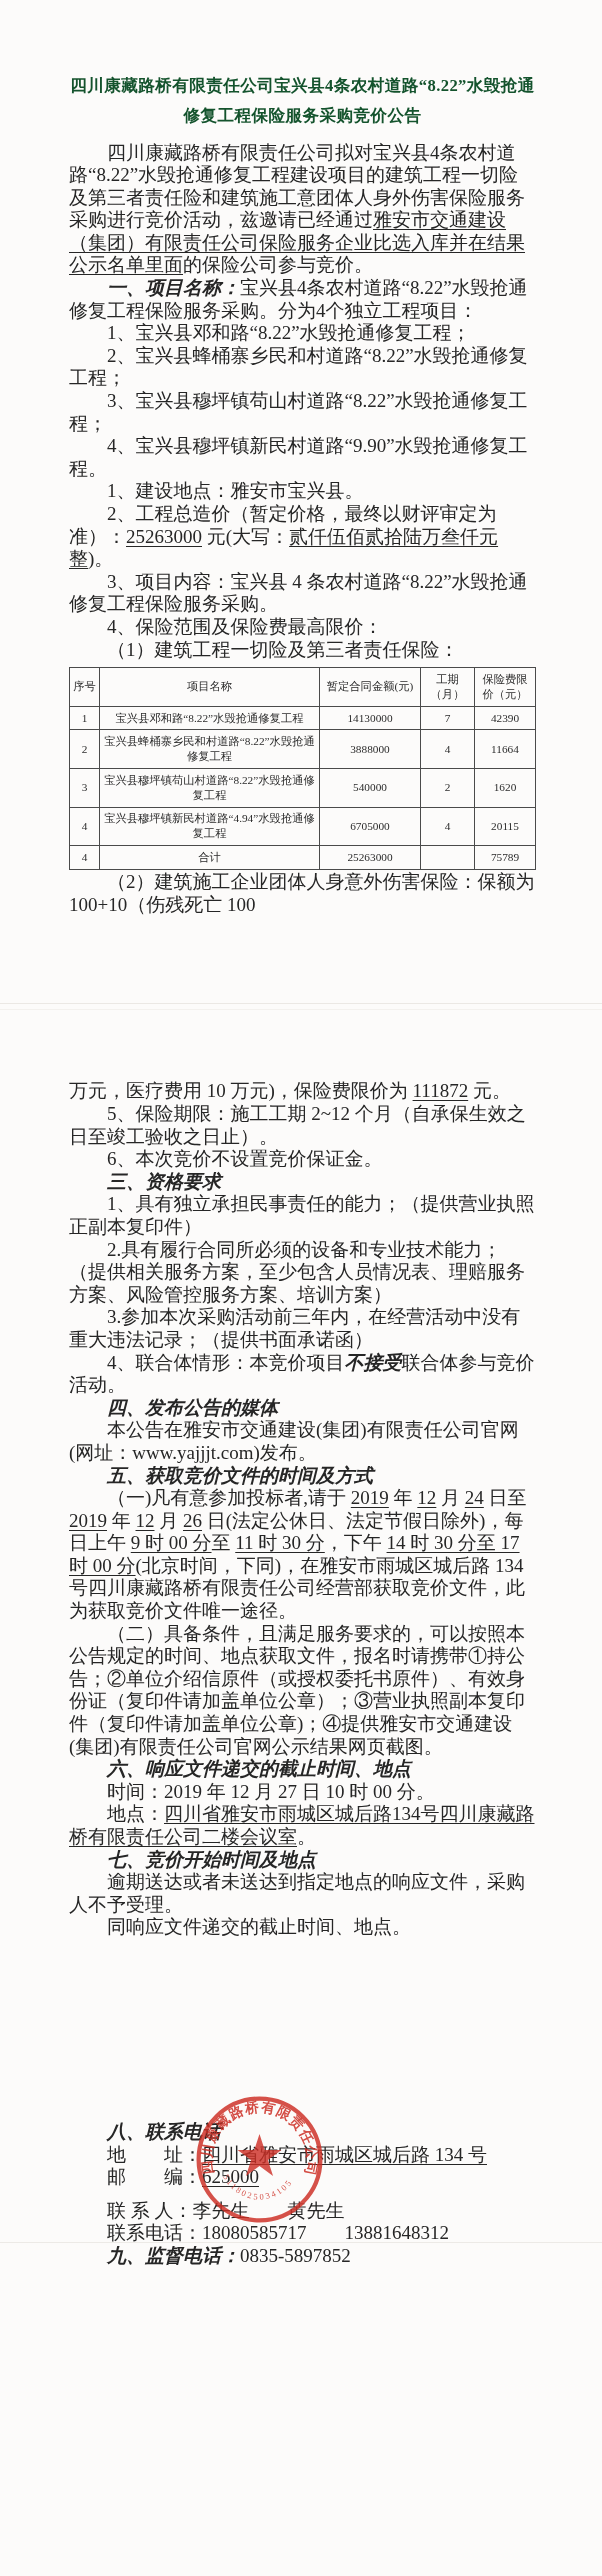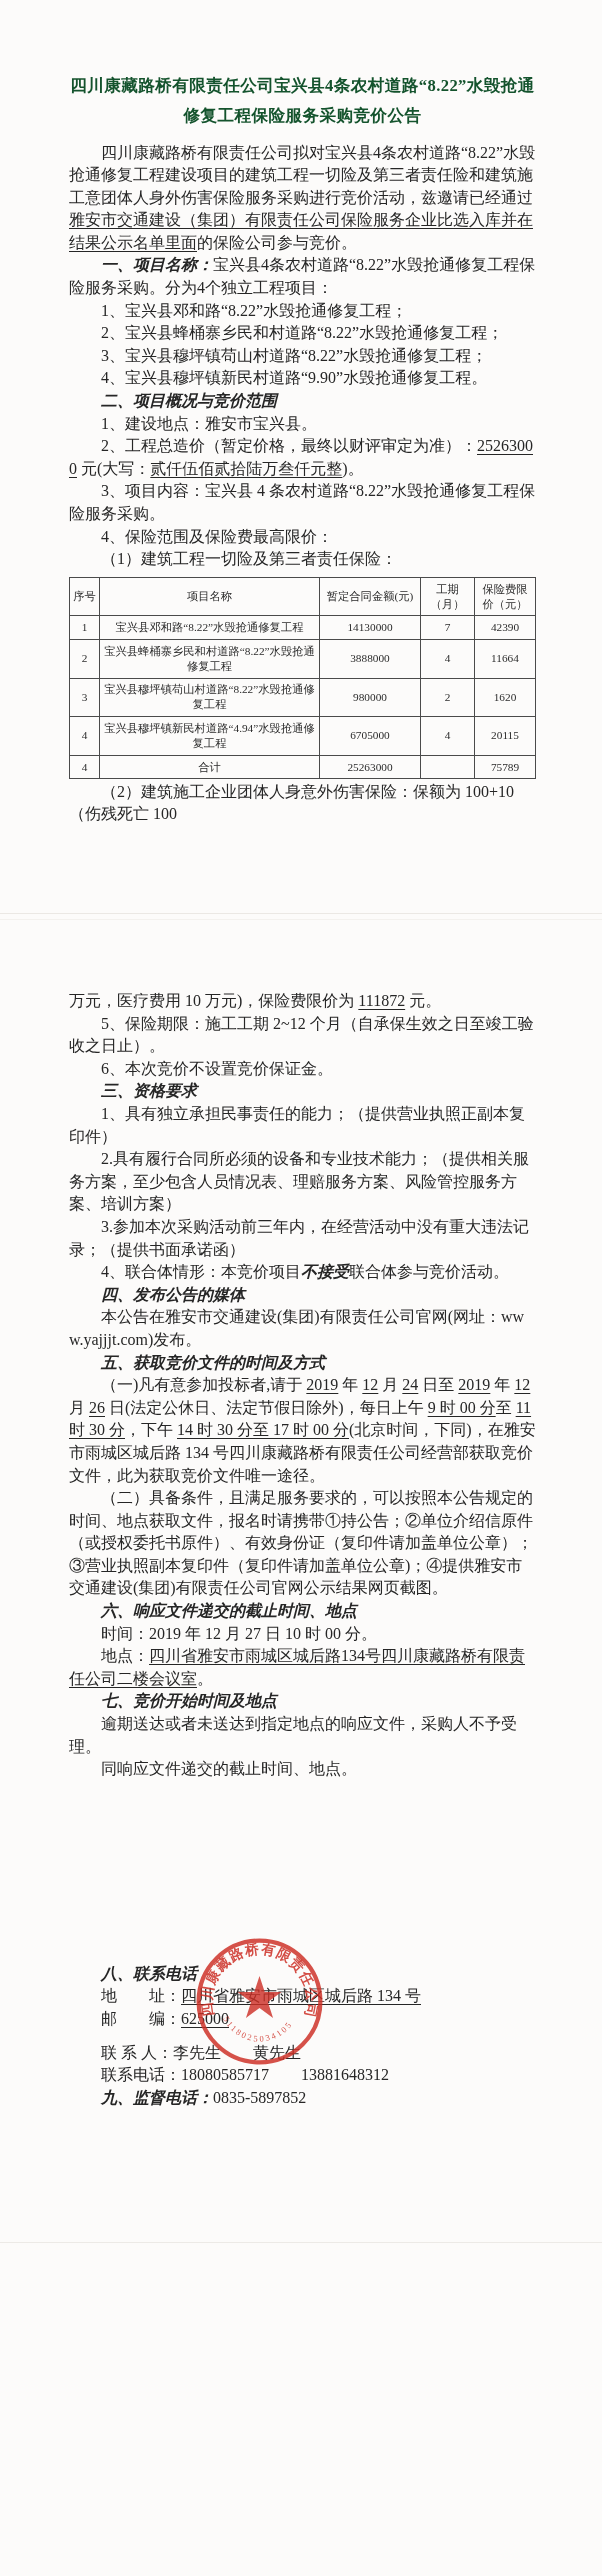--- a/index.html
+++ b/index.html
@@ -8,21 +8,21 @@
     background:#fcfbfa;
     font-family:"Liberation Serif","DejaVu Serif",serif;
     color:#262626;
   }
   .scan-page-edge{position:absolute;left:0;width:602px;border-top:0.8px solid #eceae6;}
   .doc{position:absolute;left:69px;top:71px;width:467px;}
   .title{
     font-size:16.6px;font-weight:bold;text-align:center;
     line-height:30px;margin:0 0 10.5px 0;color:#14532d;letter-spacing:0.4px;
   }
-  .para{font-size:16px;line-height:22.6px;margin:0;text-indent:2em;word-break:break-all;}
+  .para{font-size:19px;line-height:22.6px;margin:0;text-indent:2em;word-break:break-all;}
   .para.noindent{text-indent:0;}
   .u{text-decoration:underline;text-underline-offset:3px;text-decoration-thickness:0.8px;}
   .b{font-weight:bold;font-style:italic;}
   table{width:100%;border-collapse:collapse;margin:6px 0 1.5px 0;table-layout:fixed;}
   th,td{
     border:0.8px solid #4a4a4a;font-size:11.3px;line-height:15px;
     padding:3.8px 2.3px;text-align:center;font-weight:normal;vertical-align:middle;
     word-break:break-all;color:#2b2b2b;
   }
   .page-gap{height:164px;position:relative;}
@@ -39,21 +39,20 @@
 
   <h1 class="title">四川康藏路桥有限责任公司宝兴县4条农村道路“8.22”水毁抢通修复工程保险服务采购竞价公告</h1>
 
   <div>
       <p class="para"><span>四川康藏路桥有限责任公司拟对宝兴县4条农村道路“8.22”水毁抢通修复工程建设项目的建筑工程一切险及第三者责任险和建筑施工意团体人身外伤害保险服务采购进行竞价活动，兹邀请已经通过</span><span class="u">雅安市交通建设（集团）有限责任公司保险服务企业比选入库并在结果公示名单里面</span><span>的保险公司参与竞价。</span></p>
       <p class="para"><span class="b">一、项目名称：</span><span>宝兴县4条农村道路“8.22”水毁抢通修复工程保险服务采购。分为4个独立工程项目：</span></p>
       <p class="para"><span>1、宝兴县邓和路“8.22”水毁抢通修复工程；</span></p>
       <p class="para"><span>2、宝兴县蜂桶寨乡民和村道路“8.22”水毁抢通修复工程；</span></p>
       <p class="para"><span>3、宝兴县穆坪镇苟山村道路“8.22”水毁抢通修复工程；</span></p>
       <p class="para"><span>4、宝兴县穆坪镇新民村道路“9.90”水毁抢通修复工程。</span></p>
-      <p class="para"><span class="b">二、项目概况与竞价范围</span></p>
       <p class="para"><span>1、建设地点：雅安市宝兴县。</span></p>
       <p class="para"><span>2、工程总造价（暂定价格，最终以财评审定为准）：</span><span class="u">25263000</span><span> 元(大写：</span><span class="u">贰仟伍佰贰拾陆万叁仟元整</span><span>)。</span></p>
       <p class="para"><span>3、项目内容：宝兴县 4 条农村道路“8.22”水毁抢通修复工程保险服务采购。</span></p>
       <p class="para"><span>4、保险范围及保险费最高限价：</span></p>
       <p class="para"><span>（1）建筑工程一切险及第三者责任保险：</span></p>
     </div>
 
   <table>
     <colgroup>
       <col style="width:30px">
@@ -82,21 +81,21 @@
         <tr>
           <td>2</td>
           <td>宝兴县蜂桶寨乡民和村道路“8.22”水毁抢通修复工程</td>
           <td>3888000</td>
           <td>4</td>
           <td>11664</td>
         </tr>
         <tr>
           <td>3</td>
           <td>宝兴县穆坪镇苟山村道路“8.22”水毁抢通修复工程</td>
-          <td>980000</td>
+          <td>540000</td>
           <td>2</td>
           <td>1620</td>
         </tr>
         <tr>
           <td>4</td>
           <td>宝兴县穆坪镇新民村道路“4.94”水毁抢通修复工程</td>
           <td>6705000</td>
           <td>4</td>
           <td>20115</td>
         </tr>

